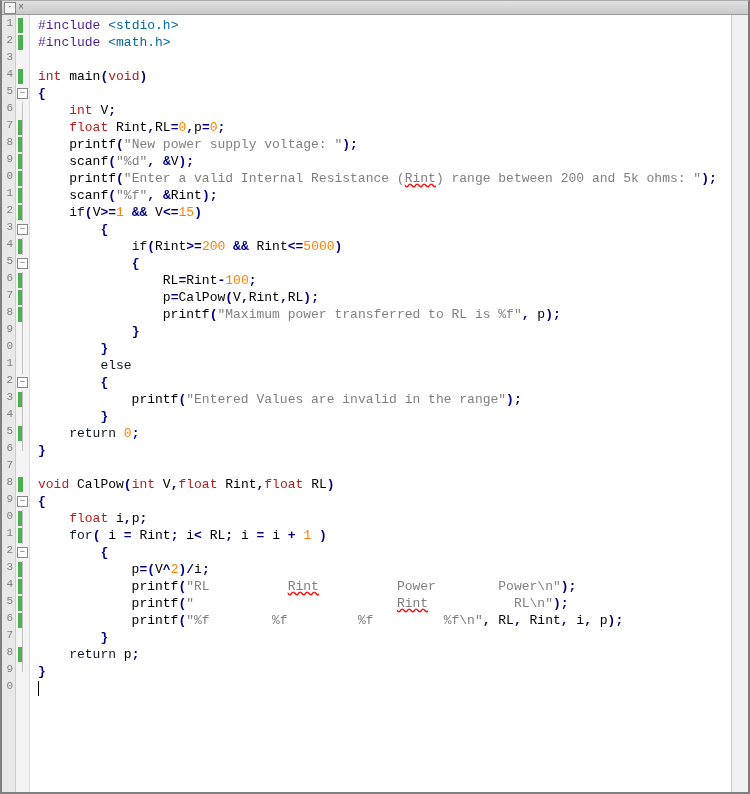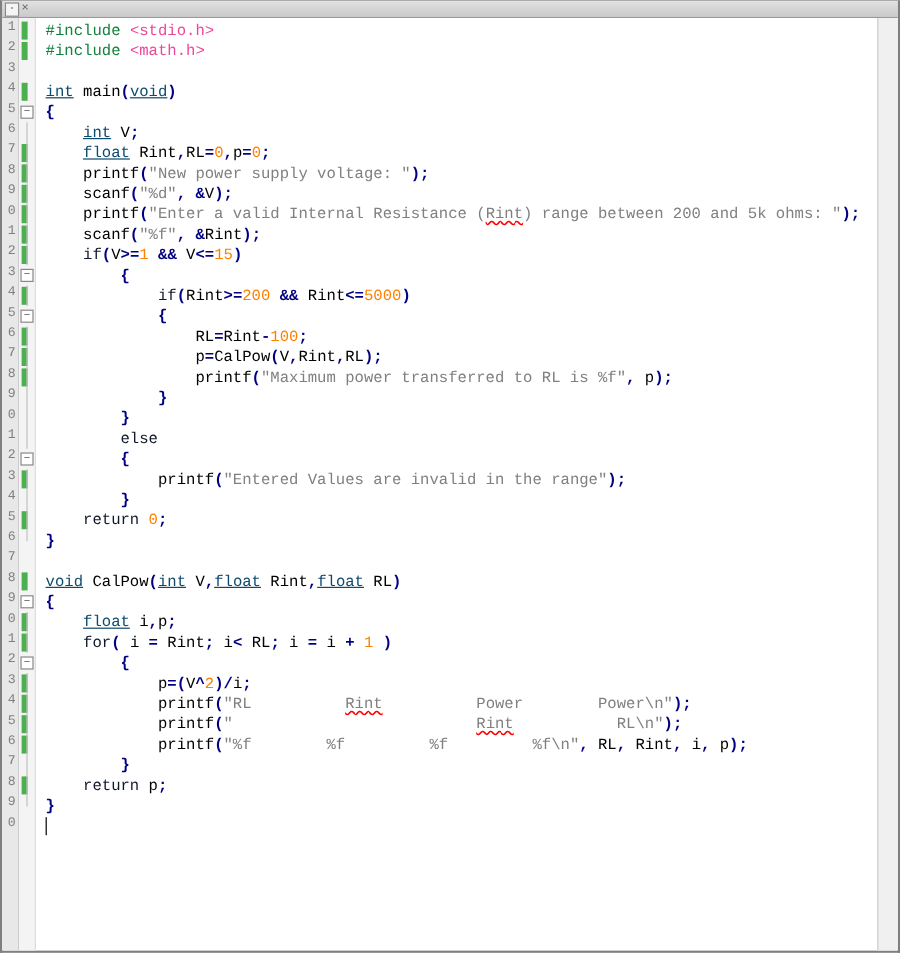--- a/index.html
+++ b/index.html
@@ -12,24 +12,24 @@
 .gutter { width:14px; background:#e8e8e8; border-right:1px solid #ccc; text-align:right; padding-top:2px; }
 .gutter .ln { height:17px; font-size:11px; color:#808080; padding-right:2px; }
 .marks { width:14px; background:#f4f4f4; border-right:1px solid #ddd; padding-top:2px; }
 .marks .mk { height:17px; position:relative; }
 .chg { position:absolute; left:2px; top:1px; width:5px; height:15px; background:#4caf50; }
 .fold { position:absolute; left:1px; top:3px; width:11px; height:11px; border:1px solid #888; background:#fff; font-size:9px; line-height:9px; text-align:center; color:#555; }
 .foldline { position:absolute; left:6px; top:0; bottom:0; width:1px; background:#c0c0c0; }
 .code { flex:1; padding:2px 0 0 8px; white-space:pre; position:relative; }
 .code .cl { height:17px; line-height:17px; }
 .kw { color:#0f172a; }
-.typ { color:#0c4a6e;text-decoration:underline; }
+.typ { color:#b91c1c; }
 .str { color:#808080; }
-.inc { color:#ec4899; }
-.pre { color:#15803d; }
+.inc { color:#0369a1; }
+.pre { color:#4c1d95; }
 .num { color:#ff8000; }
 .op { color:#000080; font-weight:bold; }
 .wavy { text-decoration:underline wavy #ff0000; }
 .scrollbar { position:absolute; right:0; top:14px; bottom:0; width:17px; background:#f0f0f0; border-left:1px solid #ccc; }
 .sbthumb { position:absolute; left:1px; right:1px; top:2px; height:700px; }
 .cursor-caret { display:inline-block; width:1px; height:15px; background:#000; vertical-align:middle; }
 </style>
 </head>
 <body>
 

